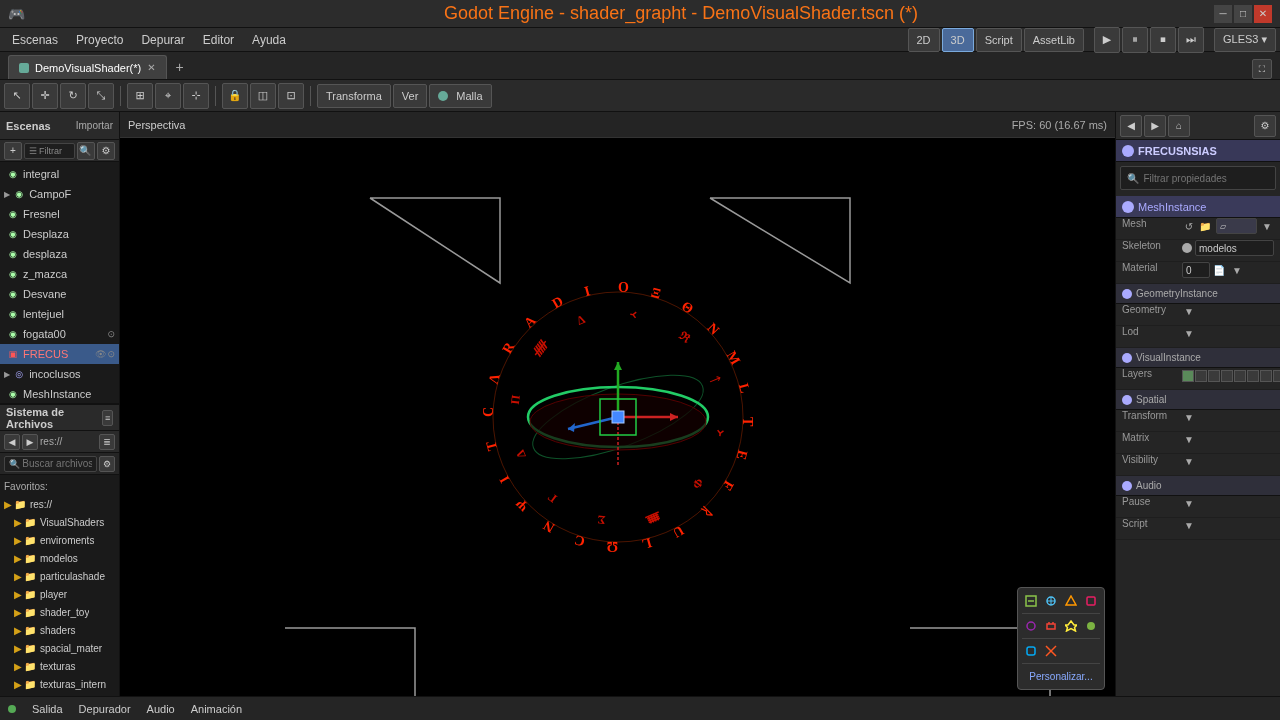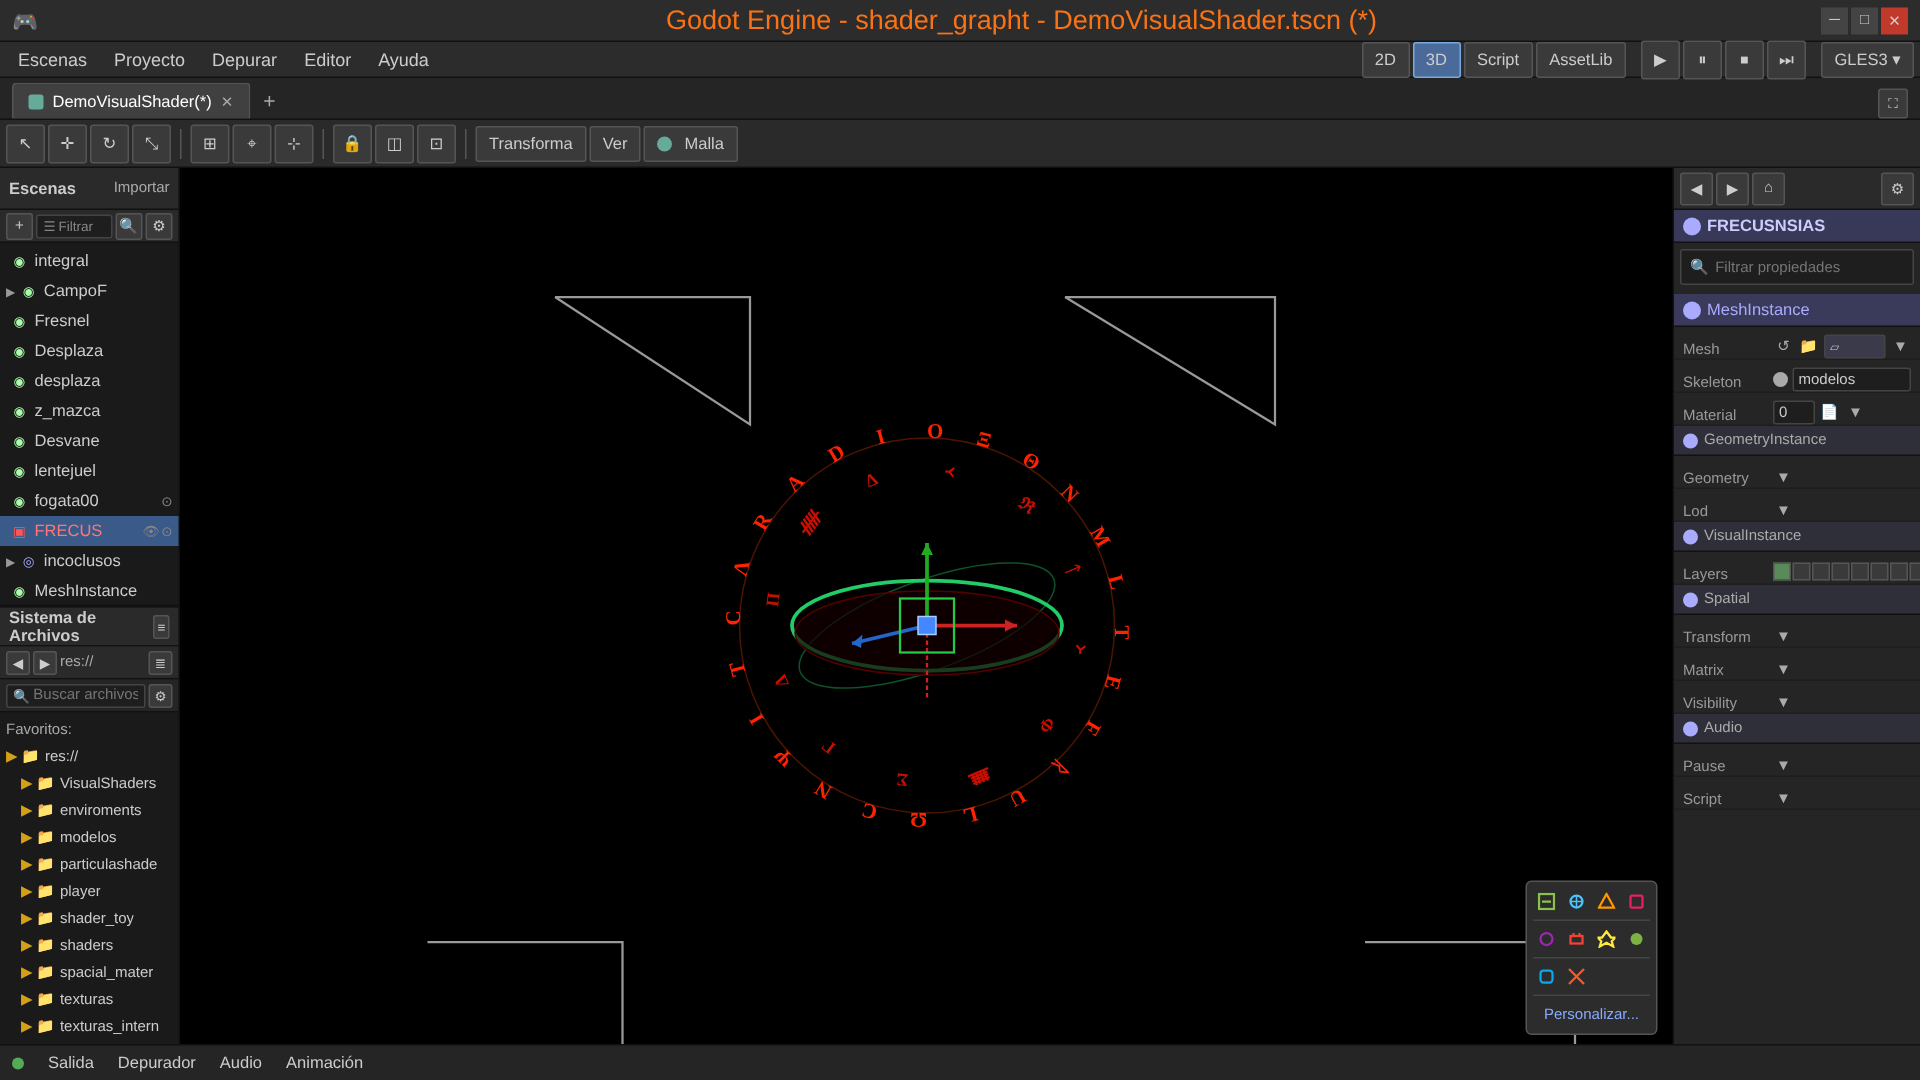--- a/index.html
+++ b/index.html
@@ -370,21 +370,21 @@
     .inspector-class-icon {
       width: 12px; height: 12px;
       border-radius: 50%;
       background: #aaf;
       margin-right: 4px;
       display: inline-block;
     }
     .inspector-row {
       height: 22px;
       display: flex;
-      align-items: flex-end;
+      align-items: flex-start;
       padding: 0 6px;
       border-bottom: 1px solid #1e1e1e;
     }
     .inspector-label {
       font-size: 10px;
       color: #999;
       flex: 0 0 60px;
     }
     .inspector-value {
       flex: 1;
@@ -795,20 +795,24 @@
             <span style="overflow:hidden;text-overflow:ellipsis;white-space:nowrap;">texturas_intern</span>
           </div>
           <div class="file-item">
             <span style="width:10px;display:inline-block;"></span>
           </div>
         </div>
     </div>
   </div>
 
   <div id="viewport">
+    <div id="viewport-header">
+      <span id="viewport-label">Perspectiva</span>
+      <span id="fps-display">FPS: 60 (16.67 ms)</span>
+    </div>
     <div id="viewport-canvas">
       <div id="scene-3d">
 
         <svg class="grid-lines" xmlns="http://www.w3.org/2000/svg" style="position:absolute;top:0;left:0;width:100%;height:100%;">
 
           <polyline points="250,60 380,60 380,145 250,60" fill="none" stroke="rgba(255,255,255,0.6)" stroke-width="1.5"></polyline>
 
           <polyline points="590,60 730,60 730,145 590,60" fill="none" stroke="rgba(255,255,255,0.6)" stroke-width="1.5"></polyline>
 
           <polyline points="165,490 295,490 295,570" fill="none" stroke="rgba(255,255,255,0.6)" stroke-width="1.5"></polyline>

